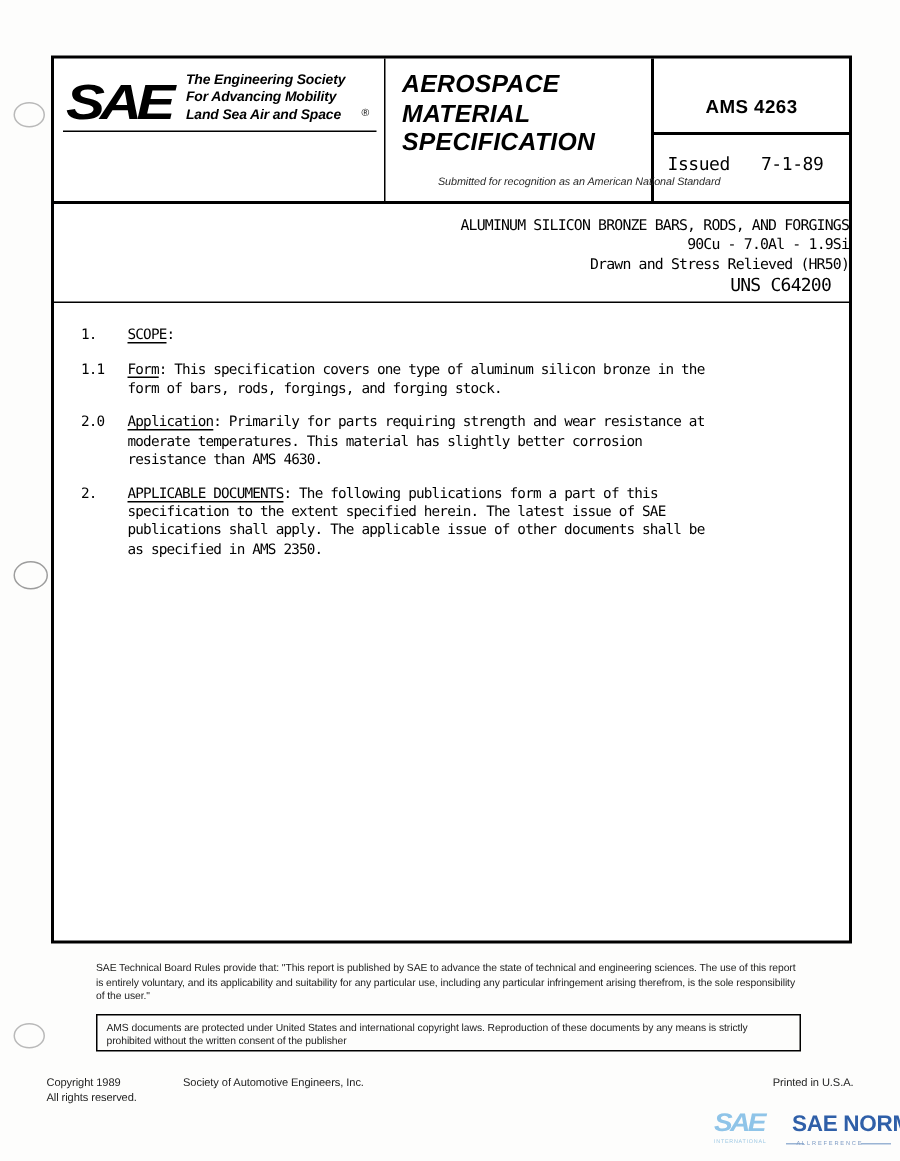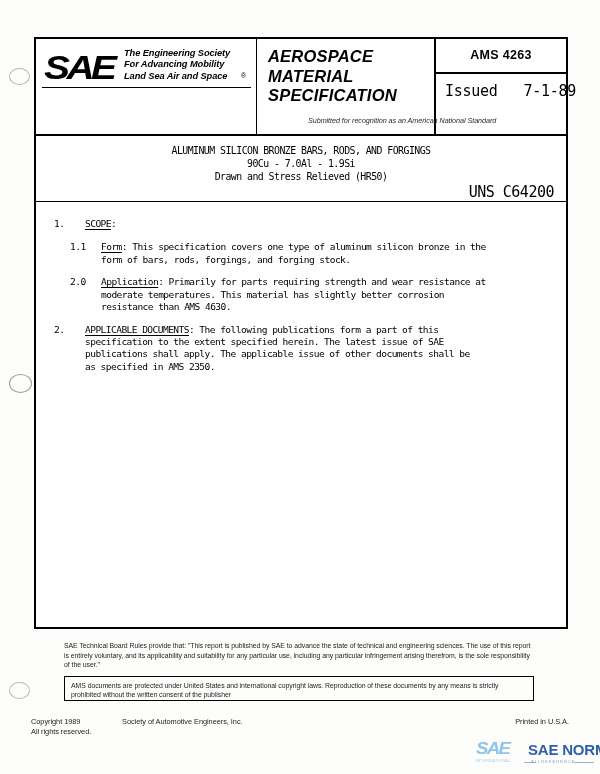--- a/index.html
+++ b/index.html
@@ -130,79 +130,78 @@
     white-space: pre-line;
   }
   #submitted-note {
     position: absolute;
     left: 35px;
     top: 77px;
     font-size: 7.2px;
     letter-spacing: -0.05px;
     white-space: nowrap;
     color: #2a2a2a;
-    margin-left: 16px;
   }
 
   #masthead-doc-cell {
     position: absolute;
     left: 400px; top: 0;
     right: 0; bottom: 0;
   }
   #doc-number-box {
     position: absolute;
-    left: 0; top: 0;
+    left: 0; top: 16px;
     width: 100%;
     height: 35px;
     box-sizing: border-box;
     border-bottom: 2.2px solid #000;
   }
   #doc-number {
     position: absolute;
     left: 0; right: 0;
     top: 9px;
     text-align: center;
     font-size: 12.5px;
     font-weight: bold;
     letter-spacing: 0.3px;
   }
   #doc-issued {
     position: absolute;
     left: 9px;
-    top: 43px;
+    top: 63px;
     font-family: "DejaVu Sans Mono", monospace;
-    font-size: 15px;
+    font-size: 12px;
     letter-spacing: -0.3px;
     white-space: pre;
   }
 
   
   #title-block {
     position: relative;
     height: 66px;
     border-bottom: 1.6px solid #000;
     box-sizing: border-box;
   }
   #spec-title {
     position: absolute;
     left: 0; right: 0;
     top: 8px;
-    text-align: center;
+    text-align: right;
     font-family: "DejaVu Sans Mono", monospace;
     font-size: 9.9px;
     line-height: 13px;
     letter-spacing: -0.55px;
     white-space: pre-line;
   }
   #uns-designation {
     position: absolute;
     right: 12px;
     top: 47px;
     font-family: "DejaVu Sans Mono", monospace;
-    font-size: 15px;
+    font-size: 12px;
     letter-spacing: -0.5px;
     margin-left: 36px;
   }
 
   
   #document-body {
     position: relative;
     padding: 16px 14px 0 18px;
     font-family: "DejaVu Sans Mono", monospace;
     font-size: 9.55px;
@@ -216,21 +215,21 @@
   }
   .clause-number {
     flex: 0 0 auto;
     white-space: pre;
   }
   .clause-body {
     flex: 1 1 auto;
     white-space: pre-line;
   }
   .n1  { width: 31px; }
-  .n2  { width: 31px; margin-left: 16px; }
+  .n2  { width: 31px; }
   .n3  { width: 45px; }
   .clause-lead {
     text-decoration: underline;
     text-underline-offset: 1.5px;
   }
   #clause-scope { margin-bottom: 11px; }
   #publication-list {
     margin: 9px 0 0 45px;
     white-space: pre-line;
     line-height: 12.4px;

